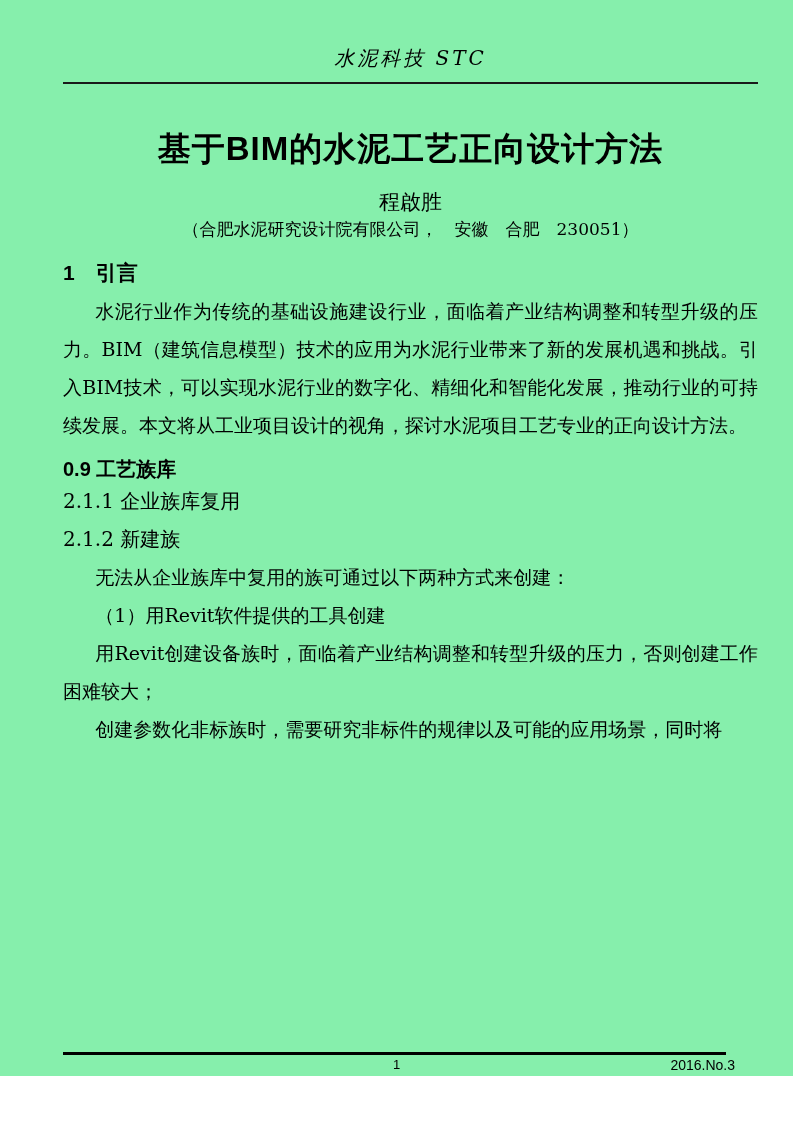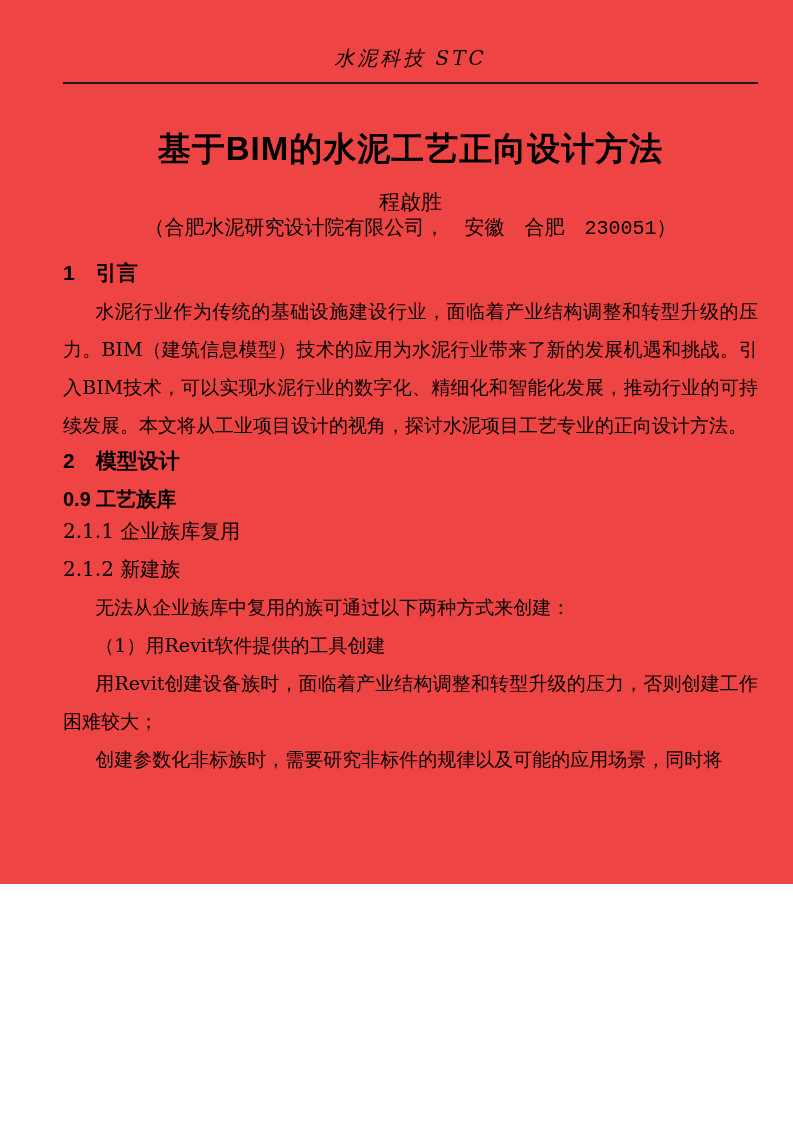--- a/index.html
+++ b/index.html
@@ -3,22 +3,22 @@
 <meta charset="utf-8">
 <style>
   html, body {
     margin: 0;
     padding: 0;
     background: #ffffff;
   }
   .page {
     position: relative;
     width: 793px;
-    height: 884px;
-    background: #ef4444;
+    height: 1076px;
+    background: #86efac;
     color: #000000;
     font-family: "DejaVu Serif", "Liberation Serif", serif;
     overflow: hidden;
     box-sizing: border-box;
     padding: 46px 35px 0 63px;
   }
   
   .journal-header {
     text-align: center;
     font-size: 20px;
@@ -44,23 +44,22 @@
   }
   .author {
     margin-top: 20px;
     text-align: center;
     font-size: 21px;
     line-height: 24px;
   }
   .affiliation {
     margin-top: 2px;
     text-align: center;
-    font-size: 20px;
+    font-size: 17px;
     line-height: 26px;
-    font-family: Liberation Mono, monospace;
   }
   
   .h-level1 {
     font-family: "Liberation Sans", "DejaVu Sans", sans-serif;
     font-weight: bold;
     font-size: 21px;
     line-height: 26px;
     margin: 18px 0 0 0;
   }
   .h-level1.second { margin-top: 4px; }
@@ -127,21 +126,20 @@
   <div class="article-title">基于BIM的水泥工艺正向设计方法</div>
 
   <div class="author">程啟胜</div>
 
   <div class="affiliation">（合肥水泥研究设计院有限公司，　安徽　合肥　230051）</div>
 
   <h2 class="h-level1">1　引言</h2>
 
   <p class="body-p after-h1">水泥行业作为传统的基础设施建设行业，面临着产业结构调整和转型升级的压力。BIM（建筑信息模型）技术的应用为水泥行业带来了新的发展机遇和挑战。引入BIM技术，可以实现水泥行业的数字化、精细化和智能化发展，推动行业的可持续发展。本文将从工业项目设计的视角，探讨水泥项目工艺专业的正向设计方法。</p>
 
-  <h2 class="h-level1 second">2　模型设计</h2>
 
   <h3 class="h-level2">0.9 工艺族库</h3>
 
 
   <h4 class="h-level3">2.1.1 企业族库复用</h4>
 
 
   <h4 class="h-level3">2.1.2 新建族</h4>
 
   <p class="body-p">无法从企业族库中复用的族可通过以下两种方式来创建：</p>

